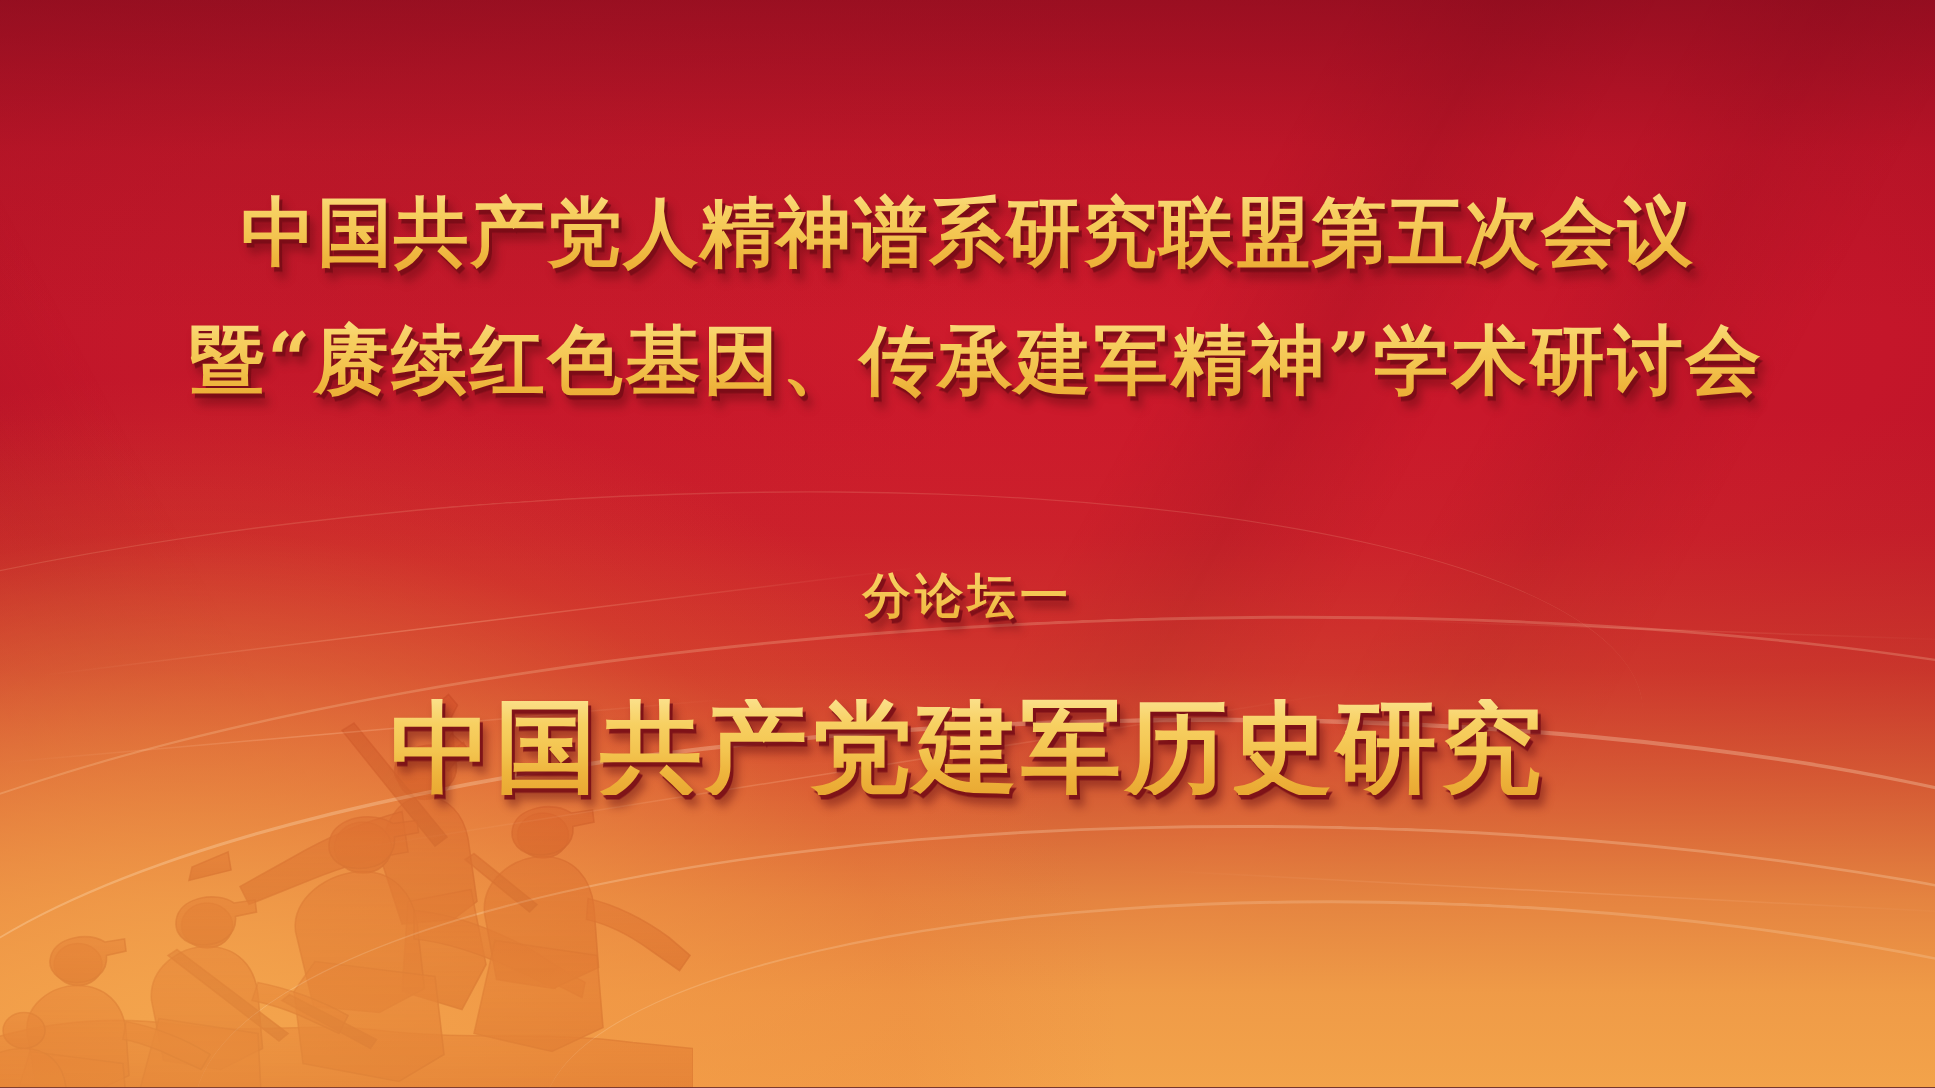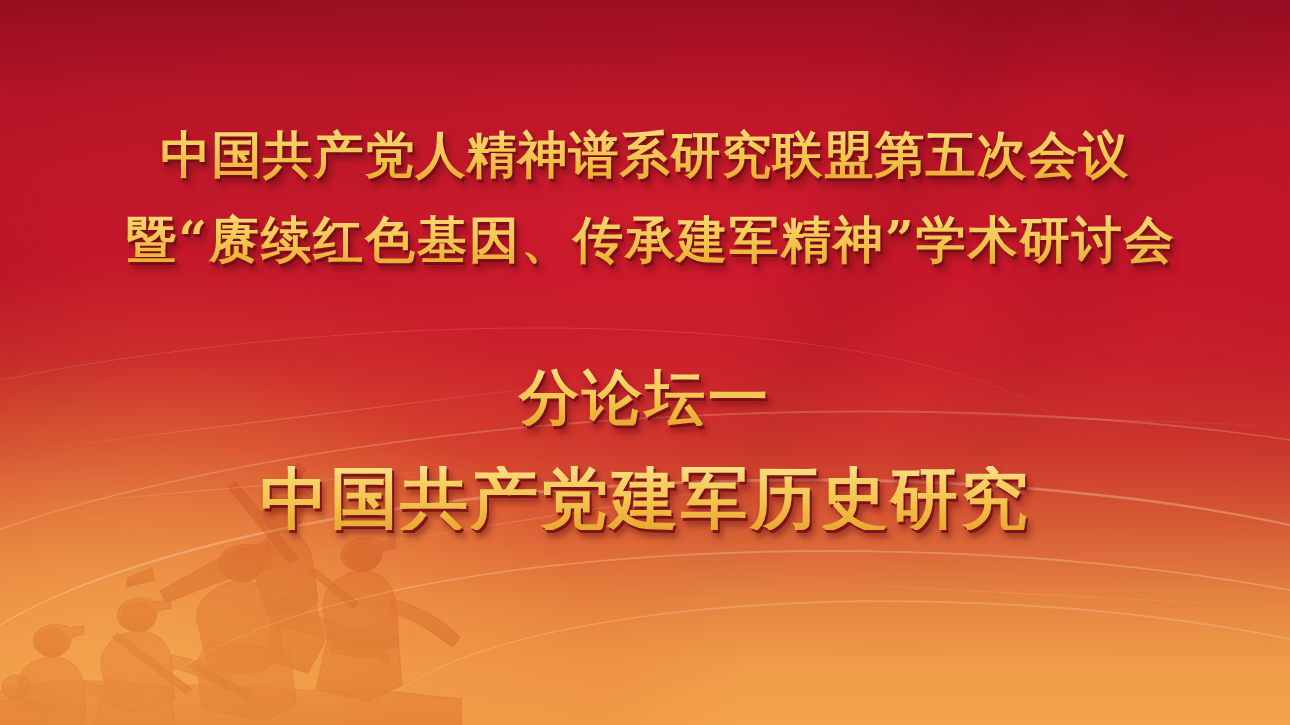--- a/index.html
+++ b/index.html
@@ -118,21 +118,21 @@
     -webkit-background-clip: text;
     background-clip: text;
     -webkit-text-fill-color: transparent;
     filter:
       drop-shadow(2px 3px 0px rgba(119,12,22,0.85))
       drop-shadow(3px 5px 3px rgba(90,8,16,0.45));
     text-align: center;
   }
   .t1 { position: absolute; left: 0; right: 0; top: 124px;  font-size: 50px; line-height: 62px; }
   .t2 { position: absolute; left: 12px; right: 0; top: 209px;  font-size: 50px; line-height: 62px; letter-spacing: 2px; }
-  .t3 { position: absolute; left: 0; right: 0; top: 368px;  font-size: 60px; line-height: 58px; letter-spacing: 3px; }
+  .t3 { position: absolute; left: 0; right: 0; top: 368px;  font-size: 32px; line-height: 58px; letter-spacing: 3px; }
   .t4 { position: absolute; left: 0; right: 0; top: 466px;  font-size: 68px; line-height: 64px; letter-spacing: 2px; }
 </style>
 </head>
 <body>
 
 <div id="slide">
 
   <div class="bg-base"></div>
   <div class="bg-left-glow"></div>
   <div class="bg-diag-streaks"></div>

